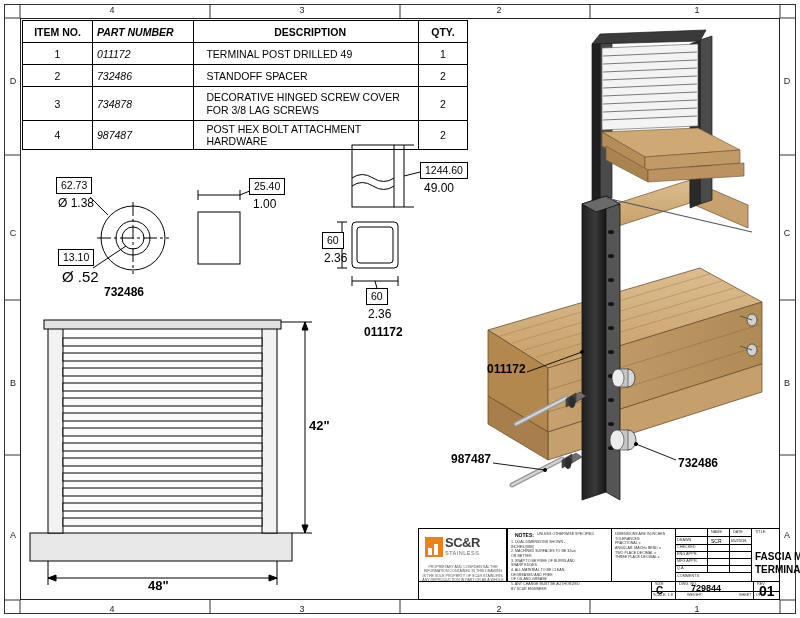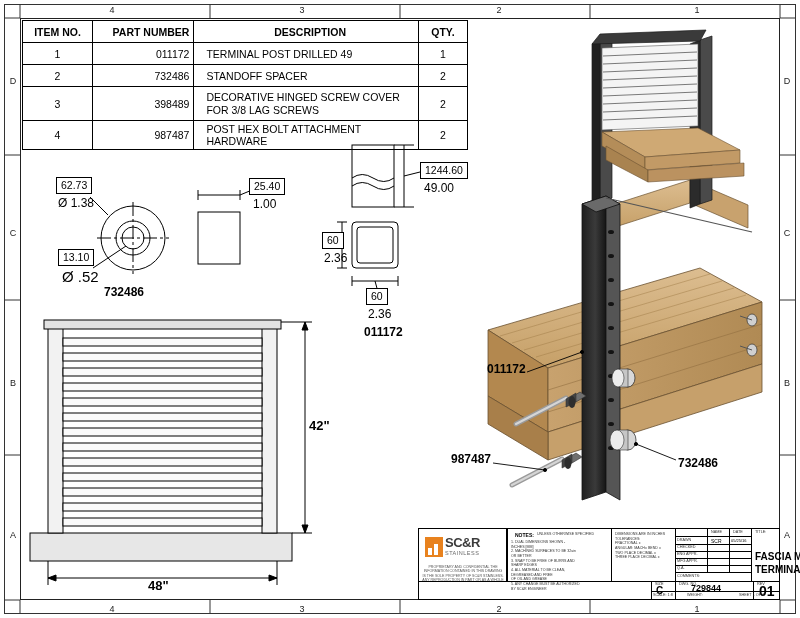--- a/index.html
+++ b/index.html
@@ -54,21 +54,21 @@
     font-size: 10.5px;
   }
   .bom td, .bom th {
     border: 1px solid #000;
     padding: 2px 4px;
     height: 22px;
     vertical-align: middle;
   }
   .bom th { font-weight: bold; text-align: center; font-size: 10.5px;}
   .bom .c-item { width: 72px; text-align: center; }
-  .bom .c-part { width: 104px; text-align: right; }
+  .bom .c-part { width: 104px; text-align: left; font-style: italic; }
   .bom .c-desc { width: 232px; text-align: left; padding-left: 12px;}
   .bom .c-qty  { width: 50px; text-align: center; }
   .bom td.desc2 { line-height: 1.15; }
   .bom tr.tall td { height: 34px; }
 
   
   .lbl {
     position: absolute;
     font-size: 11px;
     white-space: pre;
@@ -434,21 +434,21 @@
         <td class="c-qty">1</td>
       </tr>
       <tr>
         <td class="c-item">2</td>
         <td class="c-part">732486</td>
         <td class="c-desc">STANDOFF SPACER</td>
         <td class="c-qty">2</td>
       </tr>
       <tr class="tall">
         <td class="c-item">3</td>
-        <td class="c-part">398489</td>
+        <td class="c-part">734878</td>
         <td class="c-desc desc2">DECORATIVE HINGED SCREW COVER FOR 3/8 LAG SCREWS</td>
         <td class="c-qty">2</td>
       </tr>
       <tr>
         <td class="c-item">4</td>
         <td class="c-part">987487</td>
         <td class="c-desc">POST HEX BOLT ATTACHMENT HARDWARE</td>
         <td class="c-qty">2</td>
       </tr>
     </tbody>

